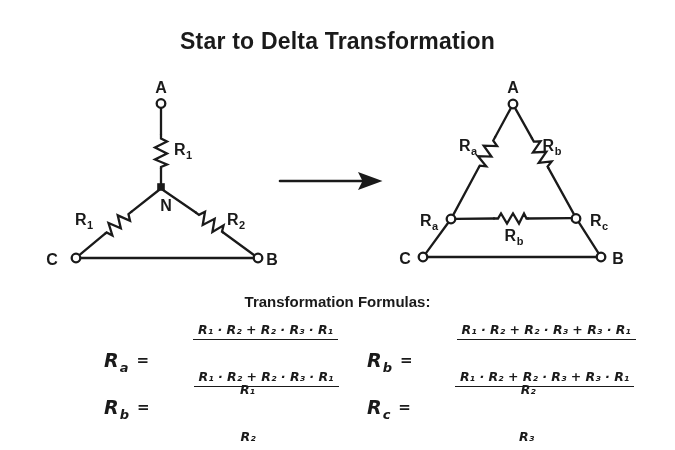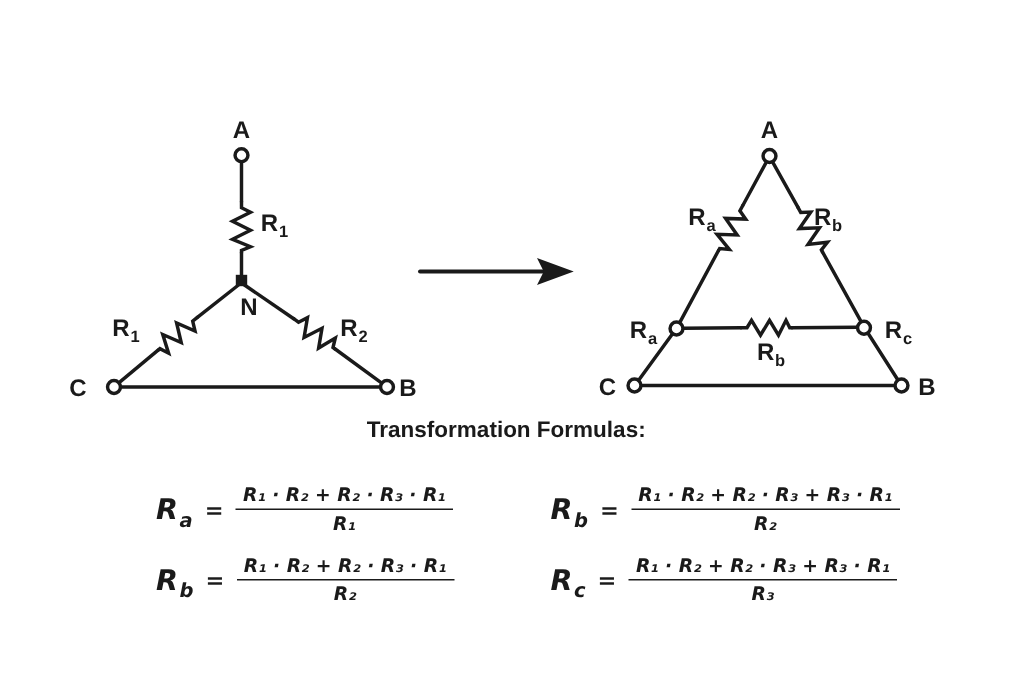--- a/index.html
+++ b/index.html
@@ -20,41 +20,42 @@
   }
   svg.circuit circle { stroke:var(--ink); stroke-width:2.3; fill:#fff; }
   svg.circuit rect.nnode { fill:var(--ink); }
   svg.circuit path.head { fill:var(--ink); stroke:none; }
   .lbl {
     position:absolute; transform:translate(-50%,-50%);
     font-size:16px; font-weight:bold; white-space:nowrap; line-height:1;
   }
   .lbl .sub { font-size:11px; position:relative; top:4px; margin-left:.5px; }
   .formulas-heading {
-    position:absolute; top:278px; left:0; width:675px;
+    position:absolute; top:293px; left:0; width:675px;
     text-align:center; font-size:15px; font-weight:bold;
   }
   .formula {
     position:absolute; display:flex; align-items:center;
     font-family:"DejaVu Sans", sans-serif; font-style:italic; font-weight:bold;
     color:var(--ink); white-space:nowrap;
   }
   .formula .lhs { font-size:19px; }
   .formula .lsub { font-size:13px; position:relative; top:5px; margin-left:1px; }
   .formula .eq { font-size:15px; margin:0 8px; font-style:normal; }
   .frac { display:inline-flex; flex-direction:column; align-items:center;
           font-size:12.5px; line-height:1.3; }
-  .frac .num { padding:0 5px 1px; border-bottom:1.7px solid var(--ink); }
-  .frac .den { padding-top:1px; }
+  .frac .num { padding:0 5px 1px; border-bottom:1.7px solid var(--ink);margin-left:36px; }
+  .frac .den { padding-top:1px;margin-top:41px; }
 </style>
 </head>
 <body>
 
 <div id="stage">
 
+  <div class="page-title">Star to Delta Transformation</div>
 
   <svg class="circuit" width="675" height="450" viewBox="0 0 675 450">
 
     <g>
       <line x1="161" y1="108.5" x2="161" y2="134.5"></line>
       <path class="zig" transform="translate(161,151.5) rotate(90)" d="M-17,0 L-13,0 L-10,-6 L-4,6 L2,-6 L8,6 L13,-6 L15.5,0 L17,0"></path>
       <line x1="161" y1="168.5" x2="161" y2="184"></line>
       <line x1="159" y1="190" x2="131.6" y2="211.6"></line>
       <path class="zig" transform="translate(118.5,222.5) rotate(140.1)" d="M-17,0 L-13,0 L-10,-6 L-4,6 L2,-6 L8,6 L13,-6 L15.5,0 L17,0"></path>
       <line x1="105.4" y1="233.4" x2="80.2" y2="254.4"></line>

